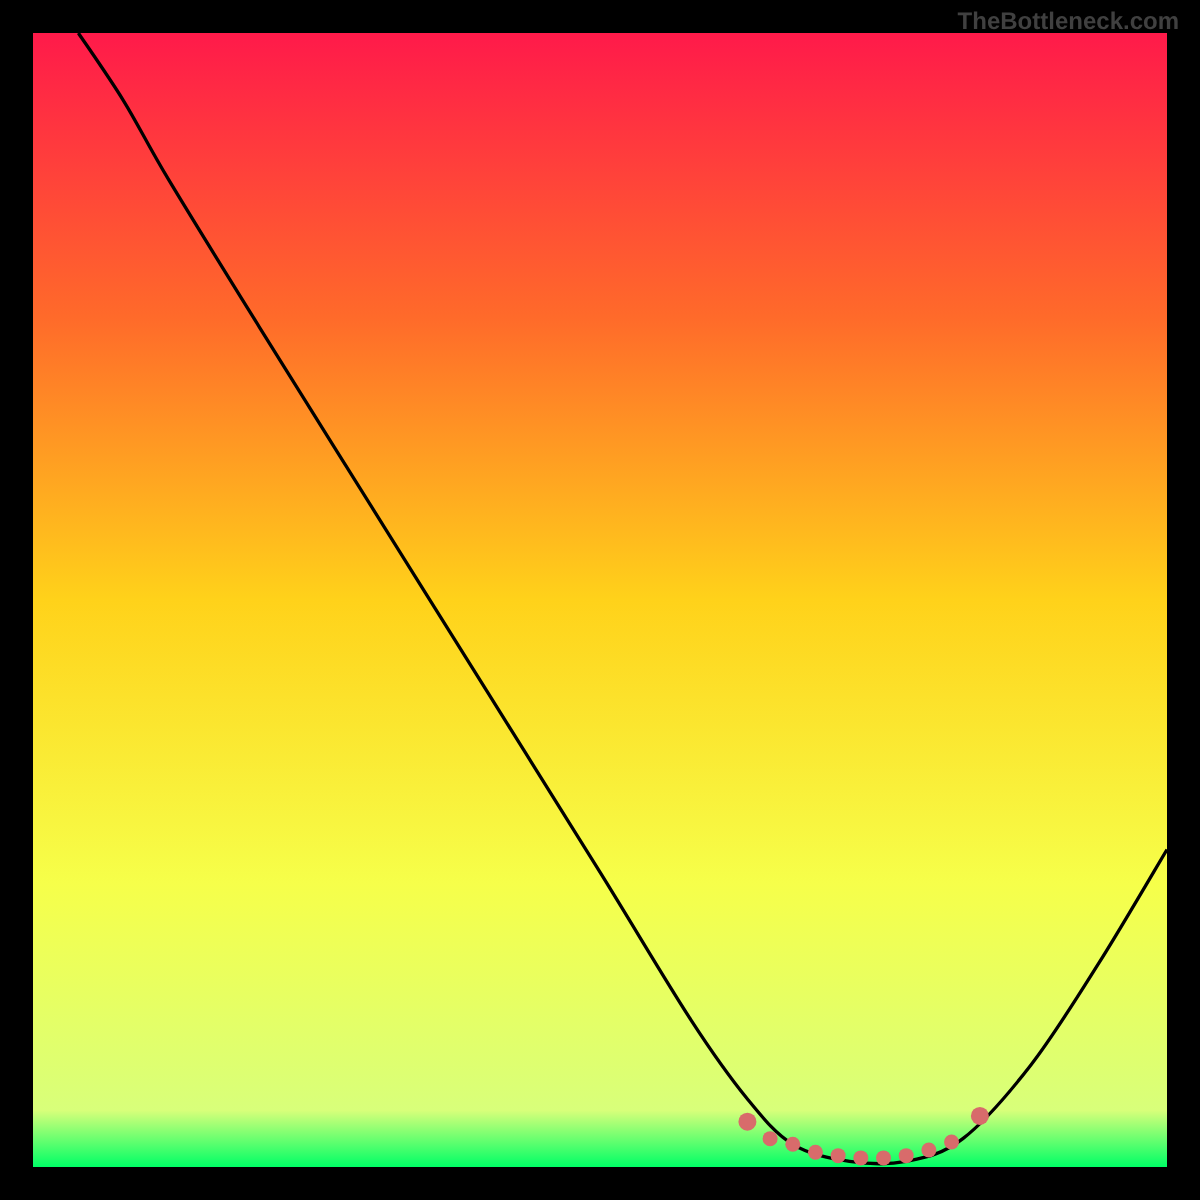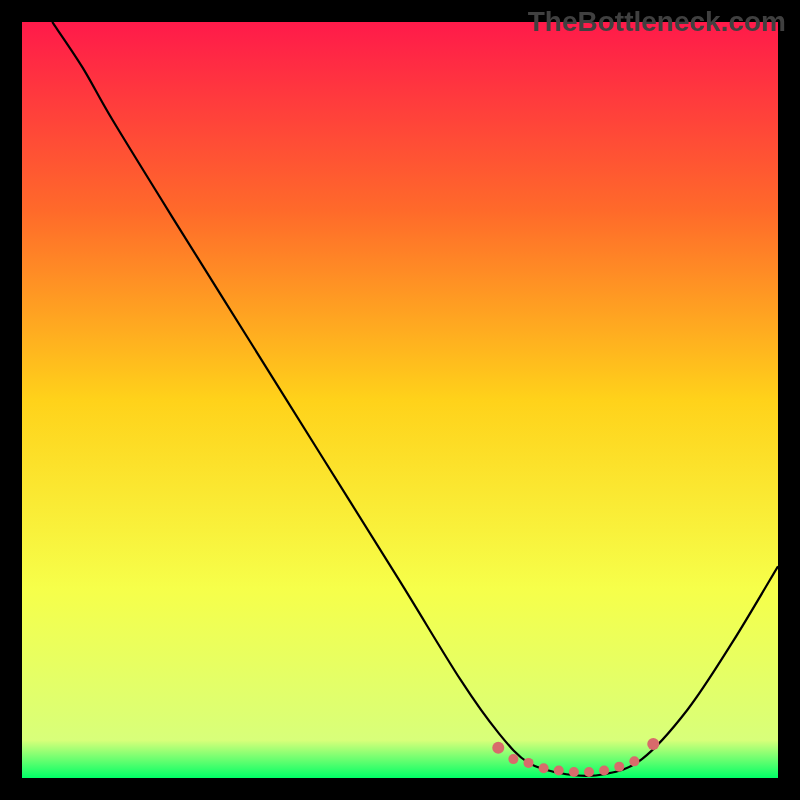--- a/index.html
+++ b/index.html
@@ -9,21 +9,21 @@
     height: 800px;
     background: #000;
     position: relative;
     font-family: Arial, Helvetica, sans-serif;
   }
   .watermark {
     position: absolute;
     top: 6px;
     right: 14px;
     color: #404040;
-    font-size: 28px;
+    font-size: 16px;
     font-weight: bold;
     z-index: 10;
   }
   .plot-area {
     position: absolute;
     left: 22px;
     top: 22px;
     width: 756px;
     height: 756px;
   }

